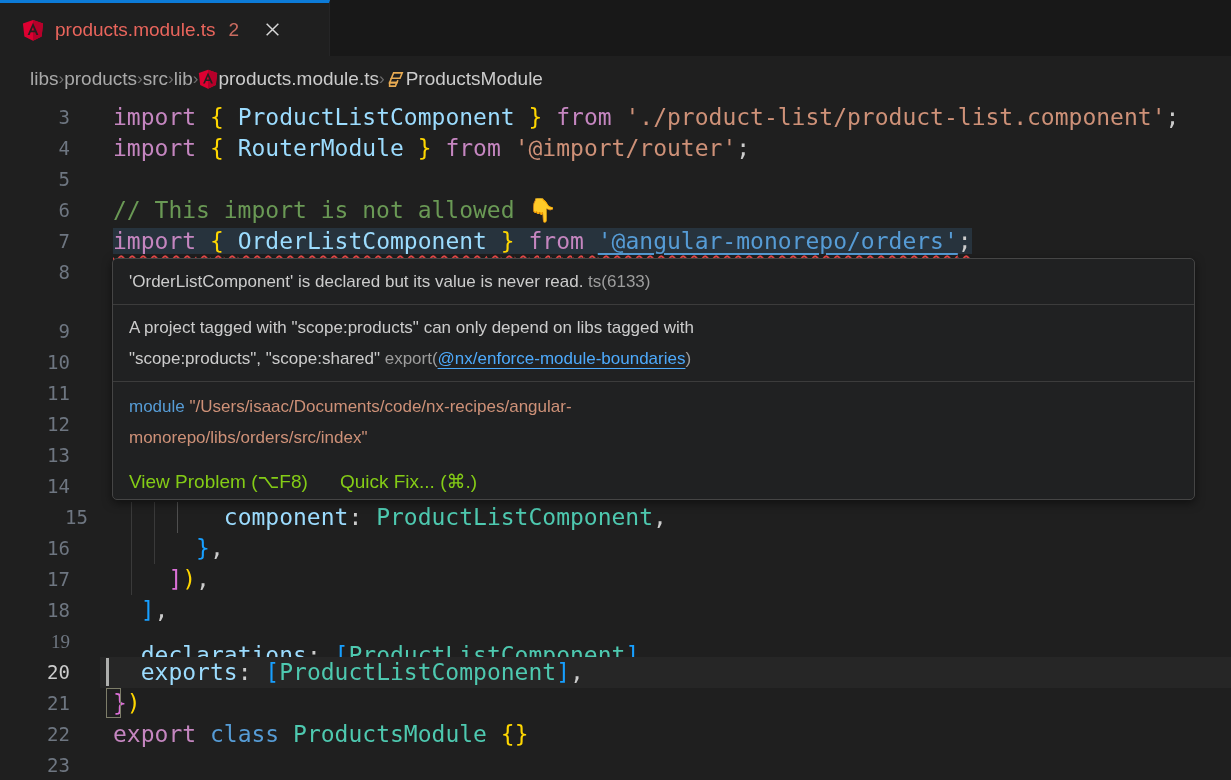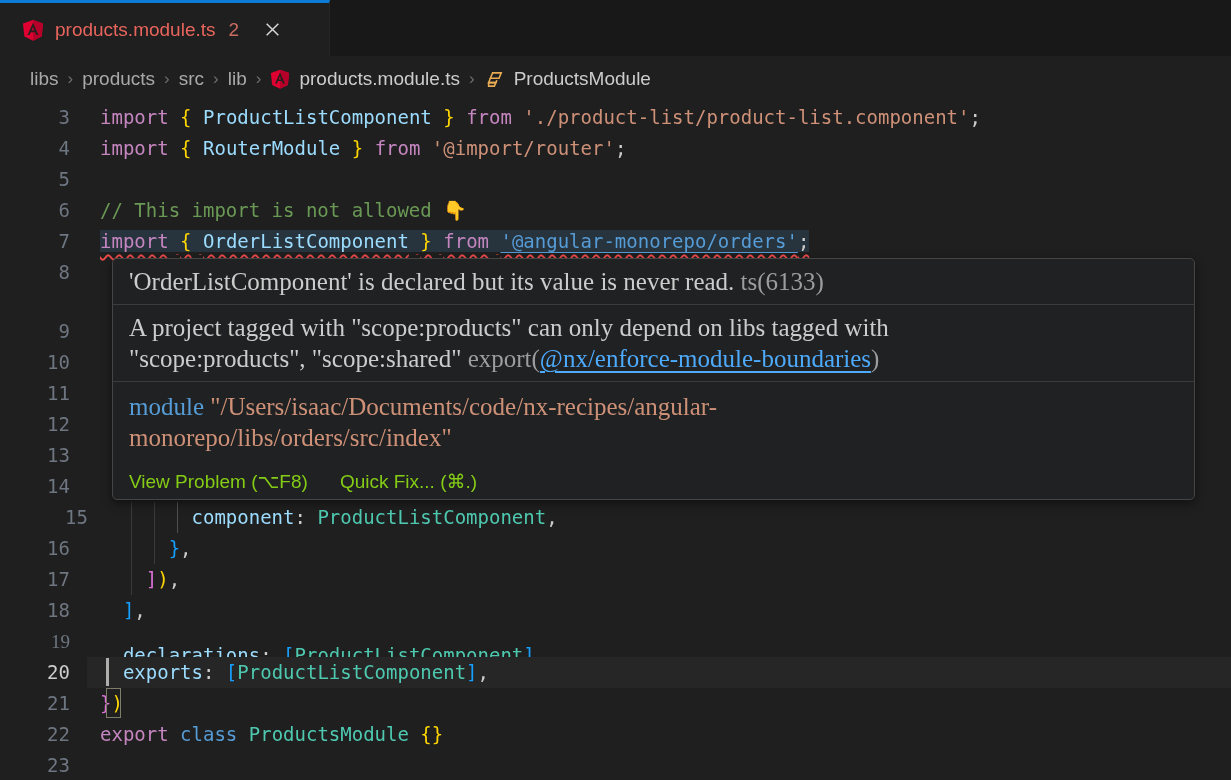--- a/index.html
+++ b/index.html
@@ -15,33 +15,33 @@
     position:absolute; left:0; top:0; height:56px; width:330px;
     background:#1f1f1f; border-top:3px solid #0c7bd8; border-right:1px solid #252526;
     display:flex; align-items:center; padding:0 16px 0 22px; gap:11px; cursor:pointer;
   }
   .tab-label { color:#e9655c; font-size:19px; }
   .tab-badge { color:#c96b60; font-size:19px; margin-left:2px; }
   .tab-close { margin-left:14px; display:flex; align-items:center; }
   
   .breadcrumb {
     position:absolute; left:0; top:56px; width:1231px; height:46px; background:#1f1f1f;
-    display:flex; align-items:center; padding-left:30px; gap:9px;
+    display:flex; align-items:center; padding-left:30px; 
     color:#a9a9a9; font-size:19px;text-align:center;
   }
   .crumb { cursor:pointer; }
   .crumb-sep { color:#6e6e6e; font-size:17px; }
   .crumb-file { color:#cccccc; }
   .crumb-symbol { color:#cccccc; }
   
   #editor { position:absolute; left:0; top:102px; width:1231px; height:678px; }
   .code-line {
-    position:absolute; left:87px; right:0; height:31px; line-height:31px;
+    position:absolute; left:100px; right:0; height:31px; line-height:31px;
     padding-left:13px; white-space:pre;
-    font-family:"DejaVu Sans Mono",monospace; font-size:19px; color:#cccccc;
+    font-family:"DejaVu Sans Mono",monospace; font-size:23px; color:#cccccc;
   }
   .code-line.current { background:#262626; }
   .line-num {
     position:absolute; left:0; width:70px; height:31px; line-height:31px;
     text-align:right; color:#6e7681;
     font-family:"DejaVu Sans Mono",monospace; font-size:19px;
   }
   .line-num.active { color:#cccccc; }
   
   .kw  { color:#C586C0; }
@@ -69,21 +69,21 @@
   }
   
   .hover-popup {
     position:absolute; left:112px; top:258px; width:1083px; height:242px;
     background:#202122; border:1px solid #454545; border-radius:5px;
     box-shadow:0 3px 10px rgba(0,0,0,0.5); z-index:10; overflow:hidden;
   }
   .hover-section { border-bottom:1px solid #3c3c3c; padding-left:16px; }
   .hover-section:last-child { border-bottom:none; }
   .hover-row {
-    font-family:Liberation Serif, serif; font-size:25px; line-height:31px;
+    font-family:Liberation Sans, sans-serif; font-size:17px; line-height:31px;
     white-space:pre; color:#cccccc;
   }
   .msg { color:#cccccc; }
   .dim { color:#9d9d9d; }
   .hlink { color:#4daafc; text-decoration:underline; text-underline-offset:4px; cursor:pointer; }
   .hover-actions {
     display:flex; align-items:center; gap:32px; height:41px; padding-left:16px;
   }
   .hover-action { color:#84cc16; font-size:19px; cursor:pointer; }
   

